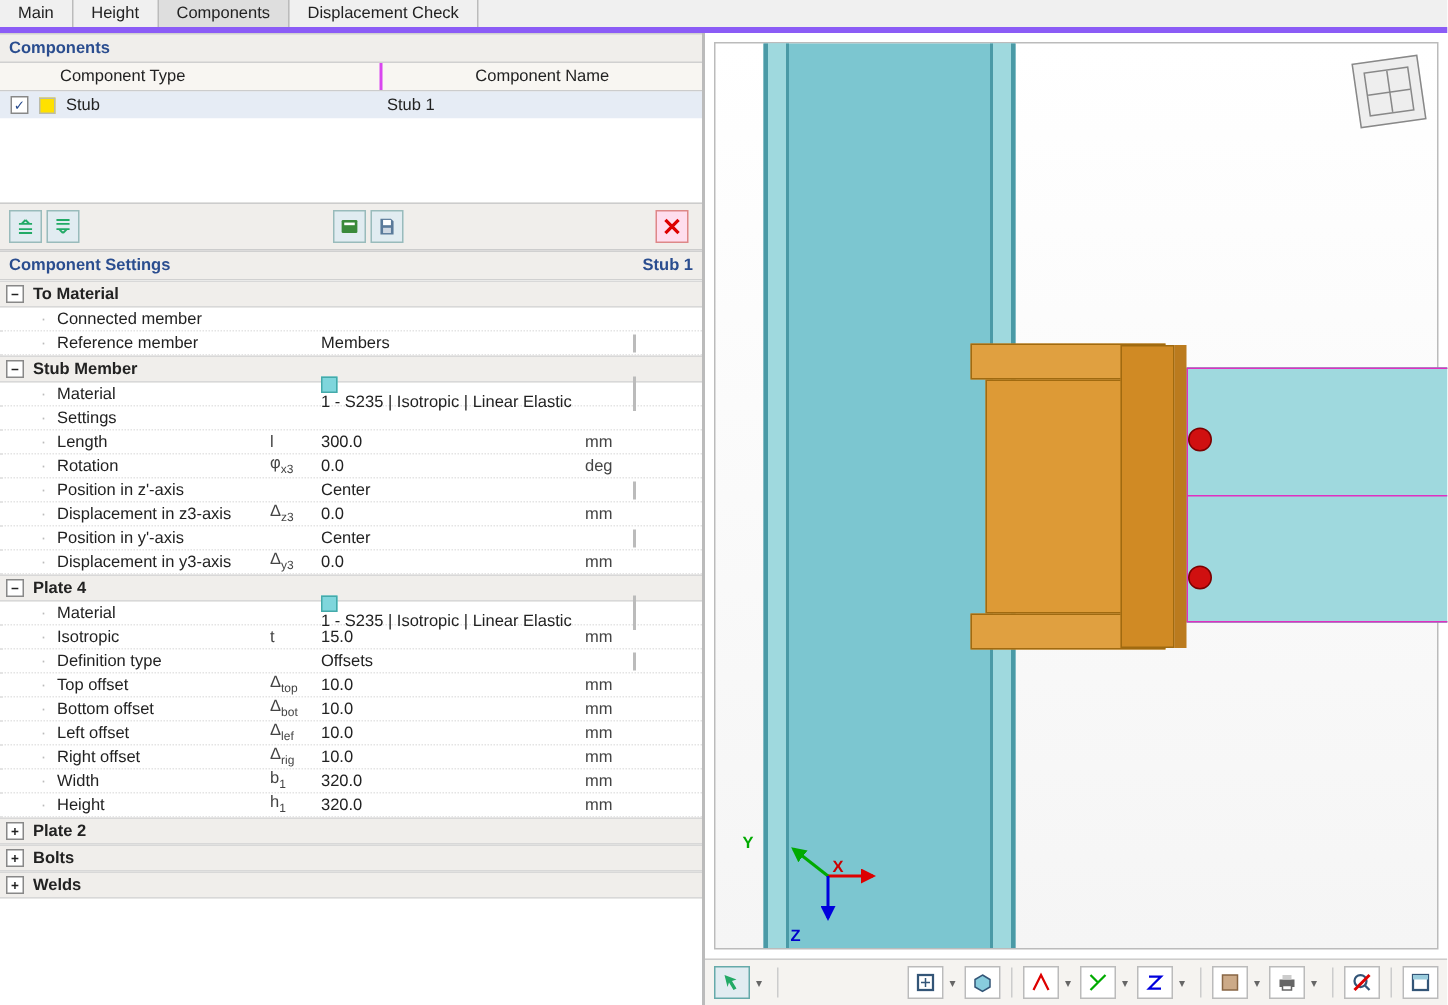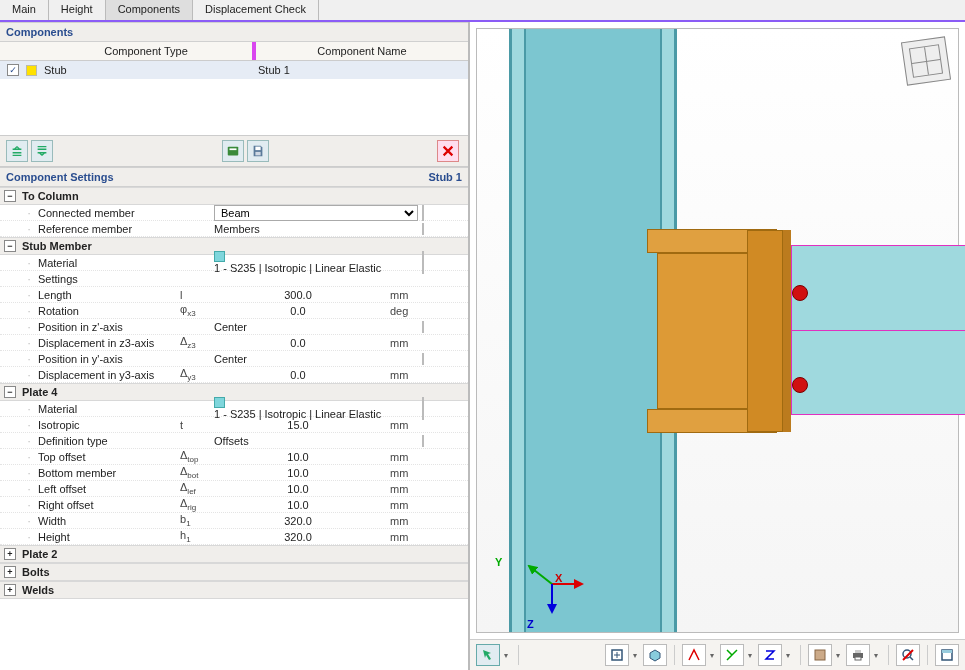--- a/index.html
+++ b/index.html
@@ -1,37 +1,37 @@
 <!DOCTYPE html>
 <html><head>
 <meta charset="utf-8">
 <style>
 * { box-sizing: border-box; margin: 0; padding: 0; }
 body { font-family: "Segoe UI", Tahoma, sans-serif; font-size: 11px; background: #fff; color: #222; width: 965px; height: 670px; overflow: hidden; display: flex; flex-direction: column; }
 
 
-.tabs { display: flex; background: #f0f0f0; border-bottom: 2px solid #8b5cf6; height: 22px; }
+.tabs { display: flex; background: #f0f0f0; border-bottom: 4px solid #8b5cf6; height: 22px; }
 .tab { padding: 3px 12px; border-right: 1px solid #bbb; cursor: pointer; }
 .tab.active { background: #dedede; }
 
 
 .split { display: flex; flex: 1; overflow: hidden; }
 .left { width: 470px; display: flex; flex-direction: column; border-right: 2px solid #bbb; }
 .right { flex: 1; display: flex; flex-direction: column; background: #fff; }
 
 
 .panel-header { background: #f0eeeb; padding: 3px 6px; font-weight: bold; color: #2a4d8f; border-top: 1px solid #d0d0d0; border-bottom: 1px solid #d0d0d0; display: flex; justify-content: space-between; }
 .panel-header .rhs { color: #2a4d8f; }
 
 
 .comp-head { display: flex; background: #f8f6f2; border-bottom: 1px solid #ccc; }
 .comp-head .c1 { width: 26px; }
 .comp-head .c2 { width: 14px; }
-.comp-head .c3 { flex: 1; text-align: center; padding: 3px 0; }
-.comp-head .c4 { flex: 1; text-align: center; padding: 3px 0; border-left: 4px solid #d946ef; }
+.comp-head .c3 { flex: 1; padding: 3px 0; }
+.comp-head .c4 { flex: 1; text-align: center; padding: 3px 0; border-left: 2px solid #d946ef; }
 .comp-row { display: flex; align-items: center; height: 18px; background: #fafafa; }
 .comp-row.selected { background: #e6ecf5; }
 .comp-row .c1 { width: 26px; display:flex; justify-content:center; }
 .comp-row .c2 { width: 14px; }
 .comp-row .c3 { flex: 1; padding-left: 4px; }
 .comp-row .c4 { flex: 1; padding-left: 4px; }
 .chk { width:12px; height:12px; border:1px solid #888; background:#fff; display:flex; align-items:center; justify-content:center; font-size:9px; color:#2a4d8f; }
 .swatch { width:11px; height:11px; background:#ffe100; border:1px solid #bba; }
 
 
@@ -43,21 +43,21 @@
 
 .ptree { flex:1; overflow-y:auto; background:#fff; }
 .pgroup { }
 .pgrouphead { display:flex; align-items:center; background:#f0eeeb; border-top:1px solid #d8d8d8; border-bottom:1px solid #d8d8d8; padding:2px 4px; font-weight:bold; }
 .pgrouphead .tw { width:12px; height:12px; border:1px solid #888; background:#fff; text-align:center; line-height:10px; font-size:9px; margin-right:6px; cursor:pointer; }
 .prow { display:flex; align-items:center; height:16px; border-bottom:1px dotted #e4e4e4; }
 .prow .indent { width:22px; }
 .prow .dots { width:14px; color:#bbb; text-align:center; }
 .prow .label { width:144px; padding-left:2px; }
 .prow .sym { width:34px; color:#444; }
-.prow .val { width:172px; text-align:center; padding-right:4px; }
+.prow .val { width:172px; text-align:left; padding-right:4px; }
 .prow .unit { width:38px; padding-left:4px; color:#444; }
 .prow .val.left { text-align:left; width:210px; }
 .matchip { display:inline-block; width:11px; height:11px; background:#7fd6dc; border:1px solid #4aa; vertical-align:middle; margin-right:4px; }
 .secchip { display:inline-block; width:11px; height:11px; border:1px solid #2a4d8f; vertical-align:middle; margin-right:4px; position:relative; }
 .secchip::before { content:""; position:absolute; left:4px; top:0; width:2px; height:100%; background:#2a4d8f; }
 .select { width:100%; border:1px solid #aaa; font-size:11px; padding:0 2px; background:#fff; }
 
 
 .viewport { flex:1; background:linear-gradient(#fff,#f5f5f5); position:relative; border:1px solid #bbb; margin:6px; }
 .column { position:absolute; left:32px; top:0; width:168px; height:100%; background:#7cc6d0; border-left:3px solid #4a9aa6; border-right:3px solid #4a9aa6; }
@@ -166,30 +166,27 @@
     <div class="panel-header">
       <span>Component Settings</span>
       <span class="rhs">Stub 1</span>
     </div>
 
     <div class="ptree">
 
       <div class="pgroup">
         <div class="pgrouphead">
             <div class="tw">−</div>
-            <span>To Column</span>
+            <span>To Material</span>
           </div>
         <div class="prow">
           <div class="indent"></div>
             <div class="dots">·</div>
           <div class="label">Connected member</div>
           <div class="sym"></div>
-          <div class="val left" style="width:210px;">
-            <select class="select"><option>Beam</option></select>
-          </div>
         </div>
         <div class="prow">
           <div class="indent"></div>
             <div class="dots">·</div>
           <div class="label">Reference member</div>
           <div class="sym"></div>
           <div class="val left">Members</div>
         </div>
       </div>
 
@@ -296,21 +293,21 @@
           <div class="indent"></div>
             <div class="dots">·</div>
           <div class="label">Top offset</div>
           <div class="sym">Δ<sub>top</sub></div>
           <div class="val">10.0</div>
           <div class="unit">mm</div>
         </div>
         <div class="prow">
           <div class="indent"></div>
             <div class="dots">·</div>
-          <div class="label">Bottom member</div>
+          <div class="label">Bottom offset</div>
           <div class="sym">Δ<sub>bot</sub></div>
           <div class="val">10.0</div>
           <div class="unit">mm</div>
         </div>
         <div class="prow">
           <div class="indent"></div>
             <div class="dots">·</div>
           <div class="label">Left offset</div>
           <div class="sym">Δ<sub>lef</sub></div>
           <div class="val">10.0</div>

